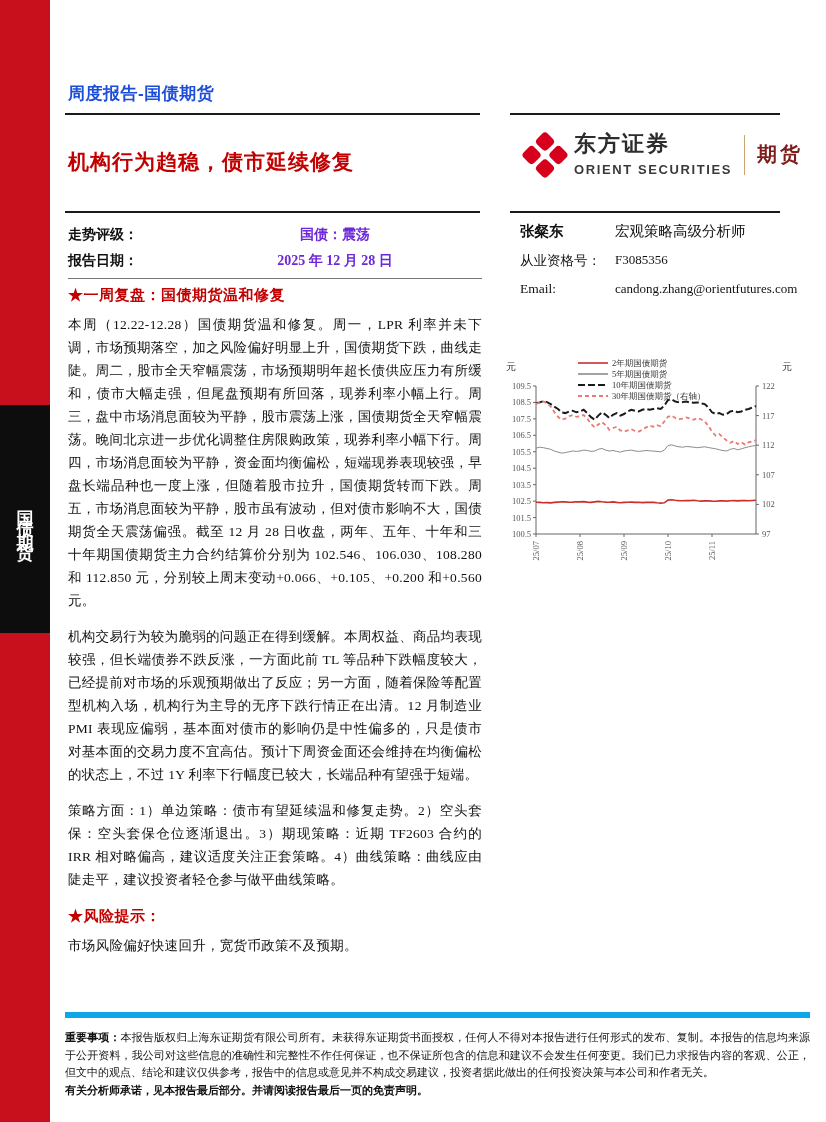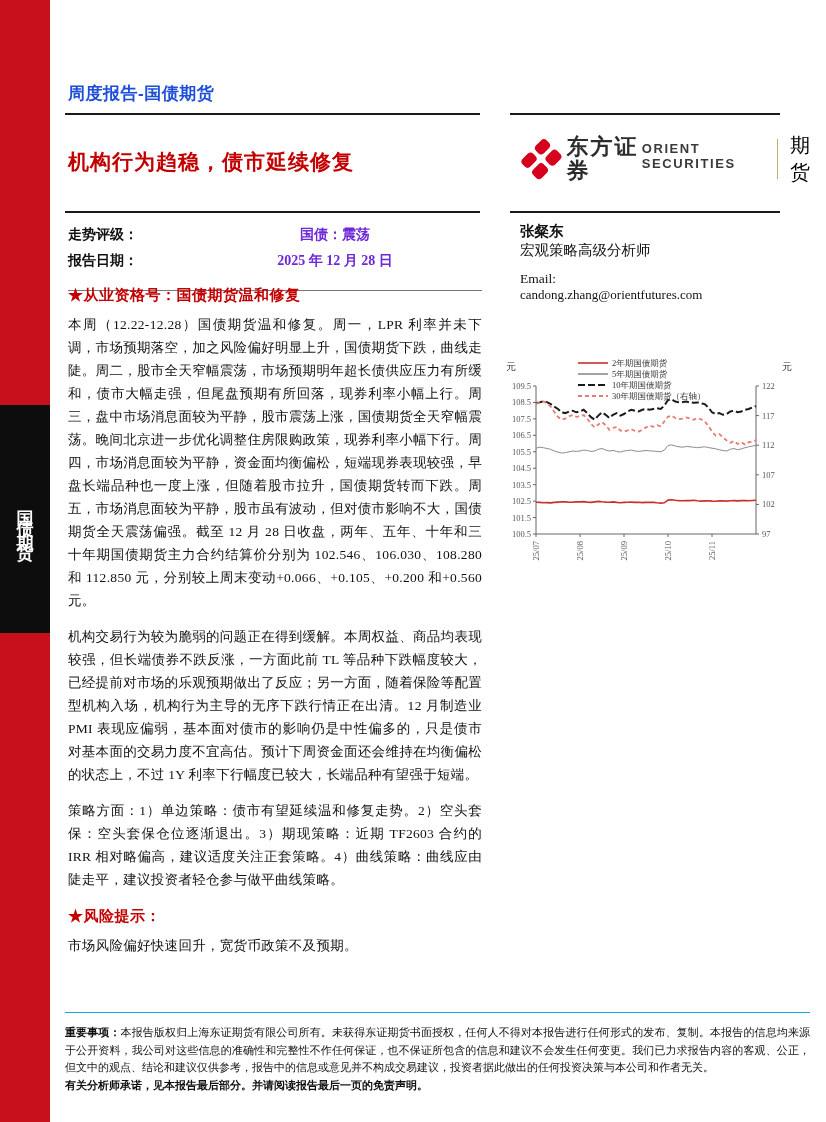--- a/index.html
+++ b/index.html
@@ -20,55 +20,55 @@
                   font-weight:bold; font-size:17px; color:#1d4ed8; letter-spacing:0.5px; }
   .rule { position:absolute; height:2px; background:#1a1a1a; }
   .doc-title { position:absolute; left:68px; top:148px; font-family:"Liberation Sans","DejaVu Sans",sans-serif;
                font-weight:bold; font-size:21px; color:#c30000; letter-spacing:1px; }
 
   
   .logo { position:absolute; left:528px; top:132px; display:flex; align-items:center; }
   .logo-diamond { width:34px; height:34px; transform:rotate(45deg); display:grid;
                   grid-template-columns:1fr 1fr; grid-template-rows:1fr 1fr; gap:4px; margin-right:12px; }
   .logo-diamond span { background:#d6001c; border-radius:4px; display:block; }
-  .logo-cnblock { display:flex; flex-direction:row; }
+  .logo-cnblock { display:flex; flex-direction:column; }
   .logo-cn { font-family:"Liberation Sans","DejaVu Sans",sans-serif; font-weight:bold;
              font-size:22px; color:#2d2d2d; letter-spacing:2px; line-height:24px; }
   .logo-en { font-family:"Liberation Sans","DejaVu Sans",sans-serif; font-weight:bold;
              font-size:13px; color:#3a3a3a; letter-spacing:1.6px; margin-top:6px; }
   .logo-sep { width:1px; height:40px; background:#c8a670; margin:0 12px; }
-  .logo-unit { font-family:"Liberation Sans","DejaVu Sans",sans-serif; font-weight:normal;
-               font-size:20px; color:#000000; letter-spacing:3px; }
-
-  
-  .info-table { position:absolute; left:68px; top:222px; width:414px; border-bottom:1px solid #777; padding-bottom:16px; }
+  .logo-unit { font-family:"Liberation Sans","DejaVu Sans",sans-serif; font-weight:bold;
+               font-size:20px; color:#7f1d1d; letter-spacing:3px; }
+
+  
+  .info-table { position:absolute; left:68px; top:222px; width:414px; border-bottom:1px solid #777; padding-bottom:4px; }
   .info-row { display:flex; height:26px; align-items:center; }
   .info-label { width:120px; font-weight:bold; font-size:14px; color:#111; }
   .info-value { flex:1; text-align:center; font-weight:bold; font-size:14px; color:#6d28d9; }
 
   
   .analyst { position:absolute; left:520px; top:222px; width:295px; font-size:13.5px; color:#111; }
-  .analyst-row { display:flex; margin-bottom:11px; align-items:flex-start;flex-direction:column; }
+  .analyst-row { display:flex; margin-bottom:11px; align-items:flex-start; }
   .analyst-name { font-weight:bold; font-size:14.5px; width:95px; }
   .analyst-role { font-weight:normal; font-size:14.5px; }
   .analyst-label { width:95px; }
   .analyst-value { font-size:13px; }
 
   
   .left-col { position:absolute; left:68px; top:286px; width:414px; }
   .sec-heading { color:#c30000; font-weight:bold; font-size:15px; letter-spacing:0.5px; margin-bottom:8px; }
   .body-para { font-size:13.5px; line-height:23px; color:#111; text-align:justify; margin-bottom:13px; letter-spacing:0.3px; }
   .mt { margin-top:16px; }
 
   
   .chart-box { position:absolute; left:492px; top:356px; width:322px; height:240px; }
   .chart-box svg text { font-family:"Liberation Serif","DejaVu Serif",serif; }
 
   
-  .footer { position:absolute; left:65px; top:1012px; width:745px; border-top:1px solid #0ea5e9; padding-top:11px; }
+  .footer { position:absolute; left:65px; top:1012px; width:745px; border-top:6px solid #0ea5e9; padding-top:11px; }
   .footer p { font-size:11px; line-height:17.5px; color:#111; text-align:justify; }
   .footer .bold { font-weight:bold; }
 </style>
 </head>
 <body>
 
 <div class="page">
 
   <div class="sidebar">
     <div class="sidebar-black">
@@ -110,27 +110,31 @@
       <div class="info-value">2025 年 12 月 28 日</div>
     </div>
   </div>
 
   <div class="analyst">
     <div class="analyst-row">
       <div class="analyst-name">张粲东</div>
       <div class="analyst-role">宏观策略高级分析师</div>
     </div>
     <div class="analyst-row">
+      <div class="analyst-label">从业资格号：</div>
+      <div class="analyst-value">F3085356</div>
+    </div>
+    <div class="analyst-row">
       <div class="analyst-label">Email:</div>
       <div class="analyst-value">candong.zhang@orientfutures.com</div>
     </div>
   </div>
 
   <div class="left-col">
-    <div class="sec-heading">★从业资格号：国债期货温和修复</div>
+    <div class="sec-heading">★一周复盘：国债期货温和修复</div>
     <p class="body-para">本周（12.22-12.28）国债期货温和修复。周一，LPR 利率并未下调，市场预期落空，加之风险偏好明显上升，国债期货下跌，曲线走陡。周二，股市全天窄幅震荡，市场预期明年超长债供应压力有所缓和，债市大幅走强，但尾盘预期有所回落，现券利率小幅上行。周三，盘中市场消息面较为平静，股市震荡上涨，国债期货全天窄幅震荡。晚间北京进一步优化调整住房限购政策，现券利率小幅下行。周四，市场消息面较为平静，资金面均衡偏松，短端现券表现较强，早盘长端品种也一度上涨，但随着股市拉升，国债期货转而下跌。周五，市场消息面较为平静，股市虽有波动，但对债市影响不大，国债期货全天震荡偏强。截至 12 月 28 日收盘，两年、五年、十年和三十年期国债期货主力合约结算价分别为 102.546、106.030、108.280 和 112.850 元，分别较上周末变动+0.066、+0.105、+0.200 和+0.560 元。</p>
 
     <p class="body-para">机构交易行为较为脆弱的问题正在得到缓解。本周权益、商品均表现较强，但长端债券不跌反涨，一方面此前 TL 等品种下跌幅度较大，已经提前对市场的乐观预期做出了反应；另一方面，随着保险等配置型机构入场，机构行为主导的无序下跌行情正在出清。12 月制造业 PMI 表现应偏弱，基本面对债市的影响仍是中性偏多的，只是债市对基本面的交易力度不宜高估。预计下周资金面还会维持在均衡偏松的状态上，不过 1Y 利率下行幅度已较大，长端品种有望强于短端。</p>
     <p class="body-para">策略方面：1）单边策略：债市有望延续温和修复走势。2）空头套保：空头套保仓位逐渐退出。3）期现策略：近期 TF2603 合约的 IRR 相对略偏高，建议适度关注正套策略。4）曲线策略：曲线应由陡走平，建议投资者轻仓参与做平曲线策略。</p>
 
     <div class="sec-heading mt">★风险提示：</div>
     <p class="body-para">市场风险偏好快速回升，宽货币政策不及预期。</p>
   </div>
 
   <div class="chart-box">

